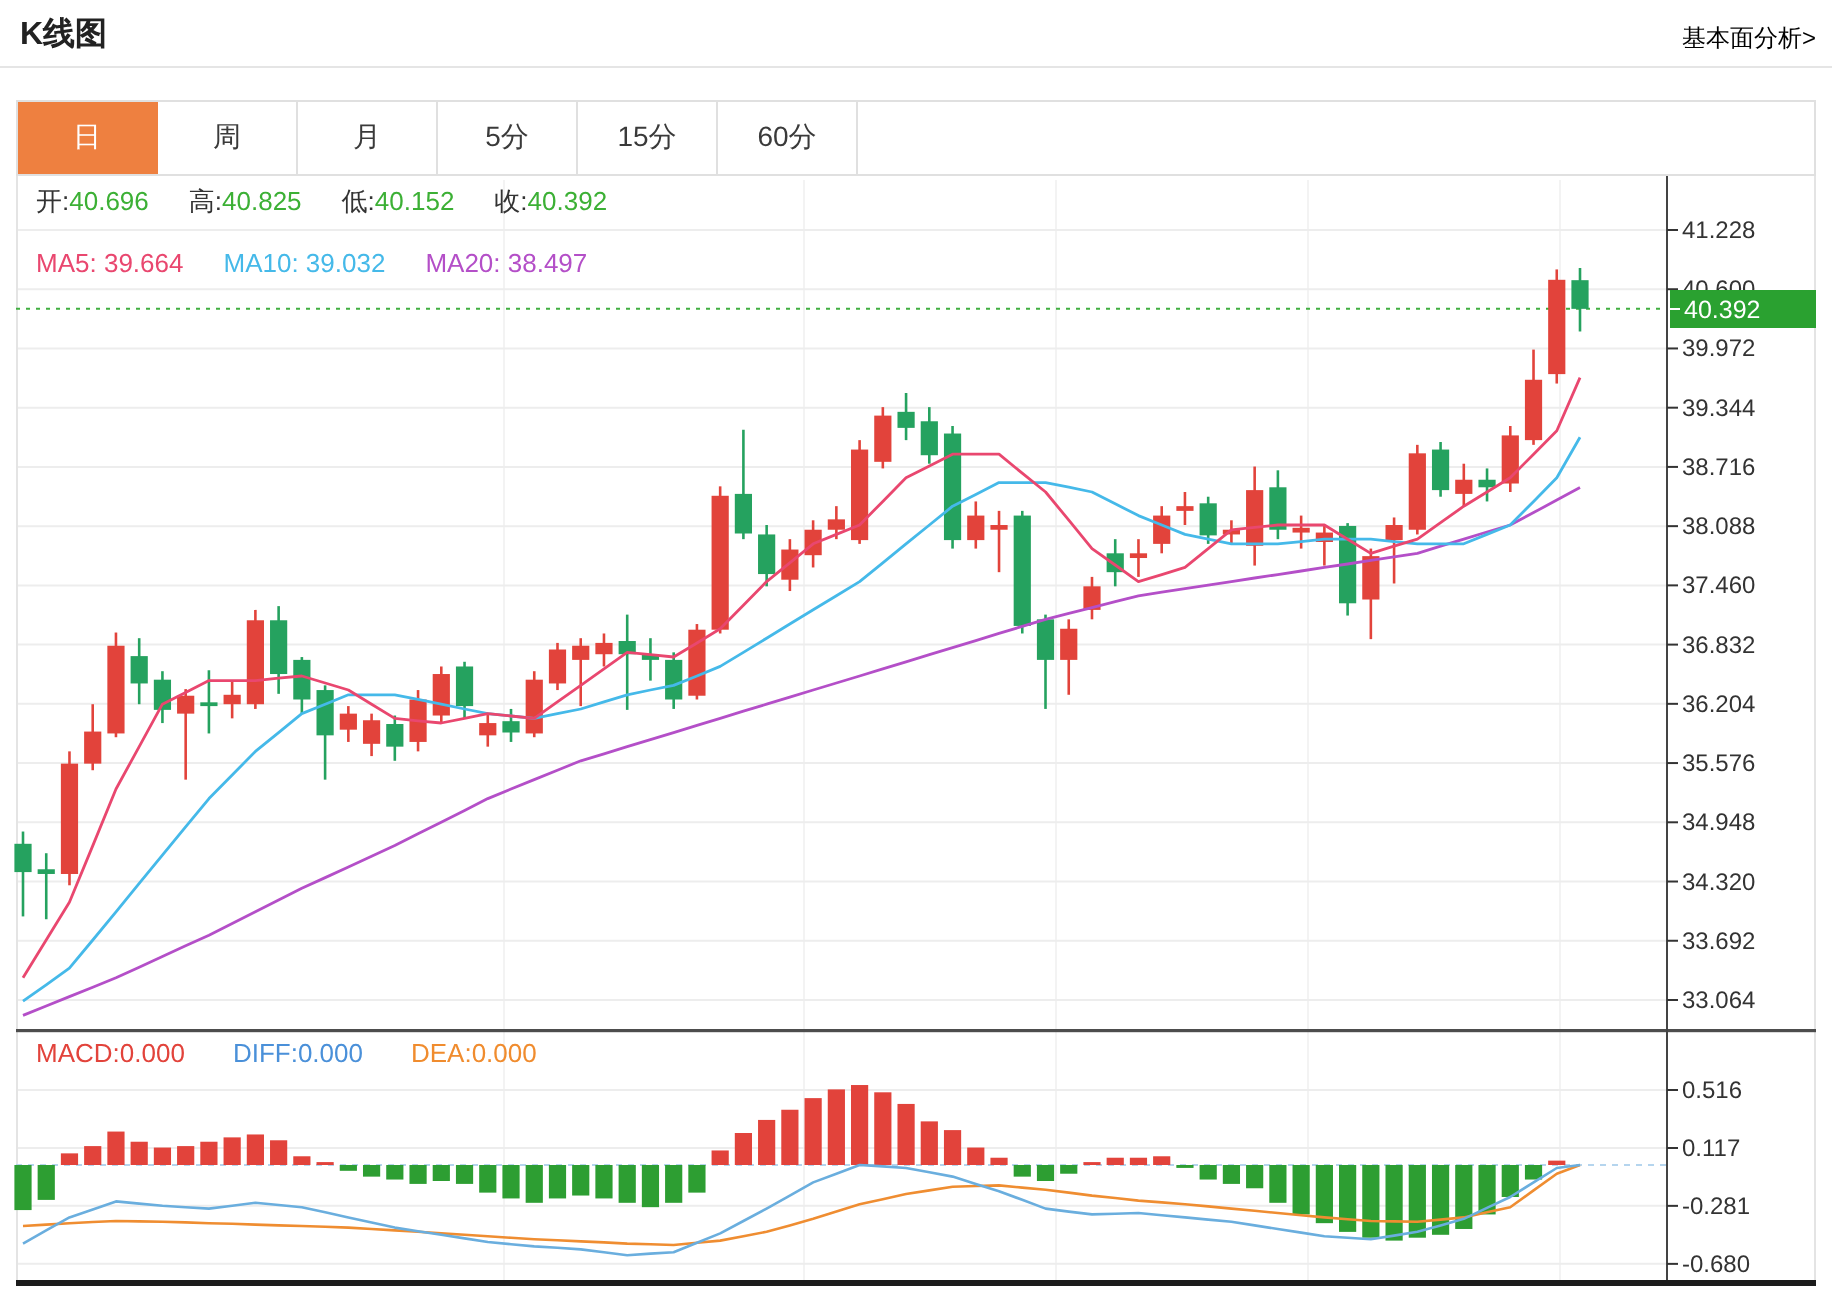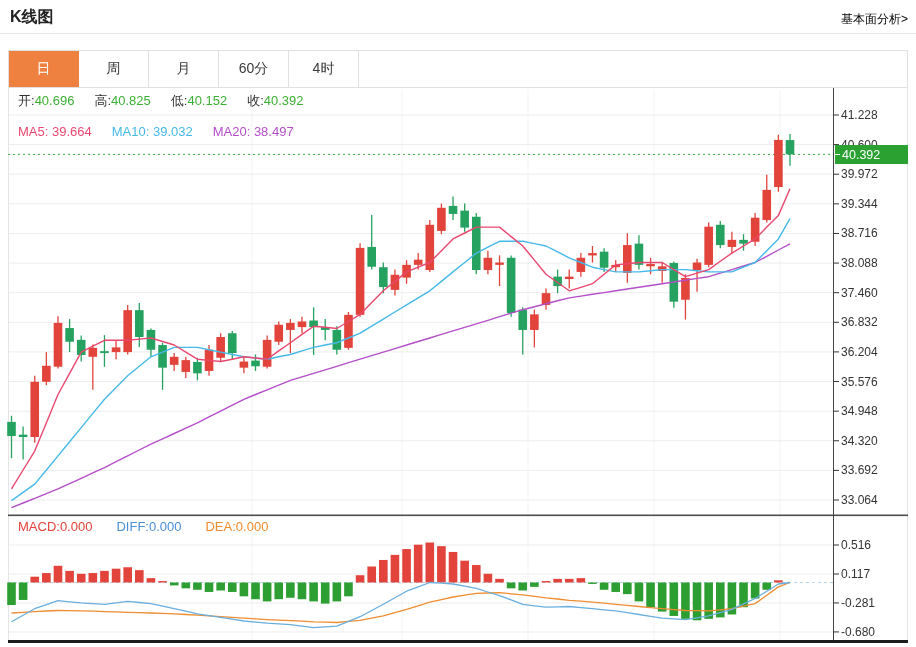--- a/index.html
+++ b/index.html
@@ -32,22 +32,23 @@
 <div class="page">
   <div class="header">
     <span class="title">K线图</span>
     <a class="flink">基本面分析&gt;</a>
   </div>
   <div class="hr"></div>
   <div class="tabs" id="tabs">
       <div class="tab active">日</div>
       <div class="tab">周</div>
       <div class="tab">月</div>
+      <div class="tab">5分</div>
+      <div class="tab">15分</div>
       <div class="tab">60分</div>
-      <div class="tab">4时</div>
       <div class="tabfill"></div>
     </div>
   <div class="inforow" id="ohlc-row"><span class="it"><span style="color: rgb(51, 51, 51);">开:</span><span style="color: rgb(60, 176, 53);">40.696</span></span><span class="it"><span style="color: rgb(51, 51, 51);">高:</span><span style="color: rgb(60, 176, 53);">40.825</span></span><span class="it"><span style="color: rgb(51, 51, 51);">低:</span><span style="color: rgb(60, 176, 53);">40.152</span></span><span class="it"><span style="color: rgb(51, 51, 51);">收:</span><span style="color: rgb(60, 176, 53);">40.392</span></span></div>
   <div class="inforow" id="ma-row"><span class="it"><span style="color: rgb(233, 71, 111);">MA5: </span><span style="color: rgb(233, 71, 111);">39.664</span></span><span class="it"><span style="color: rgb(69, 185, 233);">MA10: </span><span style="color: rgb(69, 185, 233);">39.032</span></span><span class="it"><span style="color: rgb(180, 79, 200);">MA20: </span><span style="color: rgb(180, 79, 200);">38.497</span></span></div>
   <div class="inforow" id="macd-row"><span class="it"><span style="color: rgb(226, 67, 59);">MACD:</span><span style="color: rgb(226, 67, 59);">0.000</span></span><span class="it"><span style="color: rgb(74, 144, 217);">DIFF:</span><span style="color: rgb(74, 144, 217);">0.000</span></span><span class="it"><span style="color: rgb(240, 140, 46);">DEA:</span><span style="color: rgb(240, 140, 46);">0.000</span></span></div>
   <svg id="chart" width="916" height="647" xmlns="http://www.w3.org/2000/svg">
       <line x1="252" y1="90" x2="252" y2="640" stroke="#f3f3f3" stroke-width="1"></line>
       <line x1="402" y1="90" x2="402" y2="640" stroke="#f3f3f3" stroke-width="1"></line>
       <line x1="528" y1="90" x2="528" y2="640" stroke="#f3f3f3" stroke-width="1"></line>
       <line x1="654" y1="90" x2="654" y2="640" stroke="#f3f3f3" stroke-width="1"></line>

